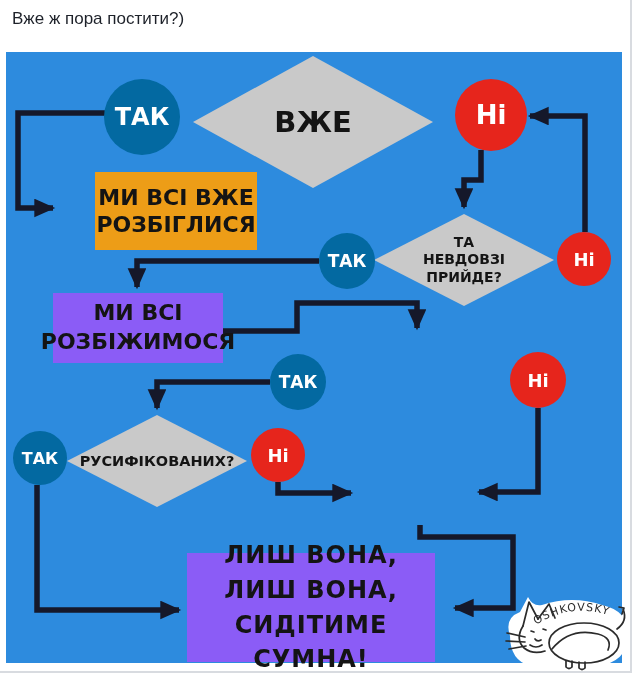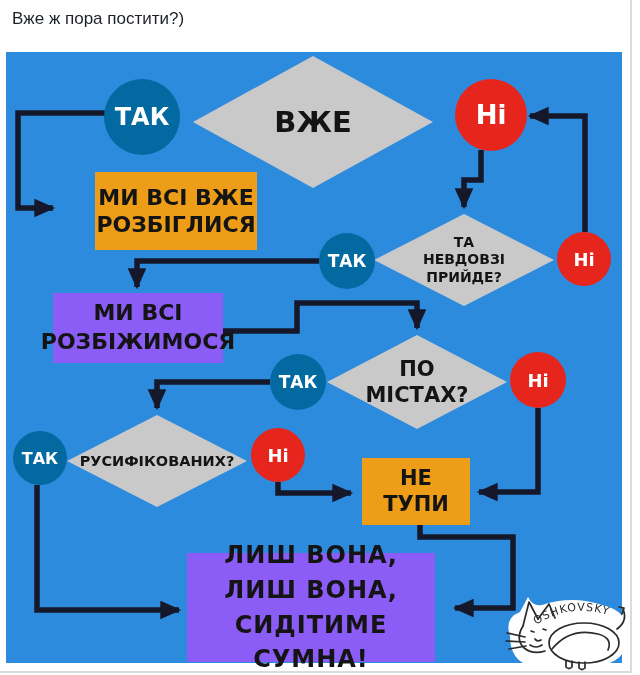--- a/index.html
+++ b/index.html
@@ -93,37 +93,29 @@
       <span class="line">ПРИЙДЕ?</span>
     </div>
     <div class="node circle circle-yes" id="c-yes2">ТАК</div>
     <div class="node circle circle-no" id="c-no2">Ні</div>
 
     <div class="node box-yellow" id="b-willscatter">
       <span class="line">МИ ВСІ</span>
       <span class="line">РОЗБІЖИМОСЯ</span>
     </div>
 
-    <div class="node diamond" id="d-cities">
-      <span class="line">ПО</span>
-      <span class="line">МІСТАХ?</span>
-    </div>
     <div class="node circle circle-yes" id="c-yes3">ТАК</div>
     <div class="node circle circle-no" id="c-no3">Ні</div>
 
     <div class="node diamond" id="d-russified">
       <span class="line">РУСИФІКОВАНИХ?</span>
     </div>
     <div class="node circle circle-yes" id="c-yes4">ТАК</div>
     <div class="node circle circle-no" id="c-no4">Ні</div>
 
-    <div class="node box-orange" id="b-dumb">
-      <span class="line">НЕ</span>
-      <span class="line">ТУПИ</span>
-    </div>
 
     <div class="node box-yellow" id="b-final">
       <span class="line">ЛИШ ВОНА,</span>
       <span class="line">ЛИШ ВОНА,</span>
       <span class="line">СИДІТИМЕ СУМНА!</span>
     </div>
   </div>
 
   <svg class="signature" viewBox="0 0 132 78">
     <path fill="#ffffff" d="M10,42 Q4,24 20,18 L28,3 Q33,13 42,11 Q72,1 102,11 Q130,17 128,44 Q126,68 98,72 Q60,81 30,72 Q10,66 10,42 Z"></path>

